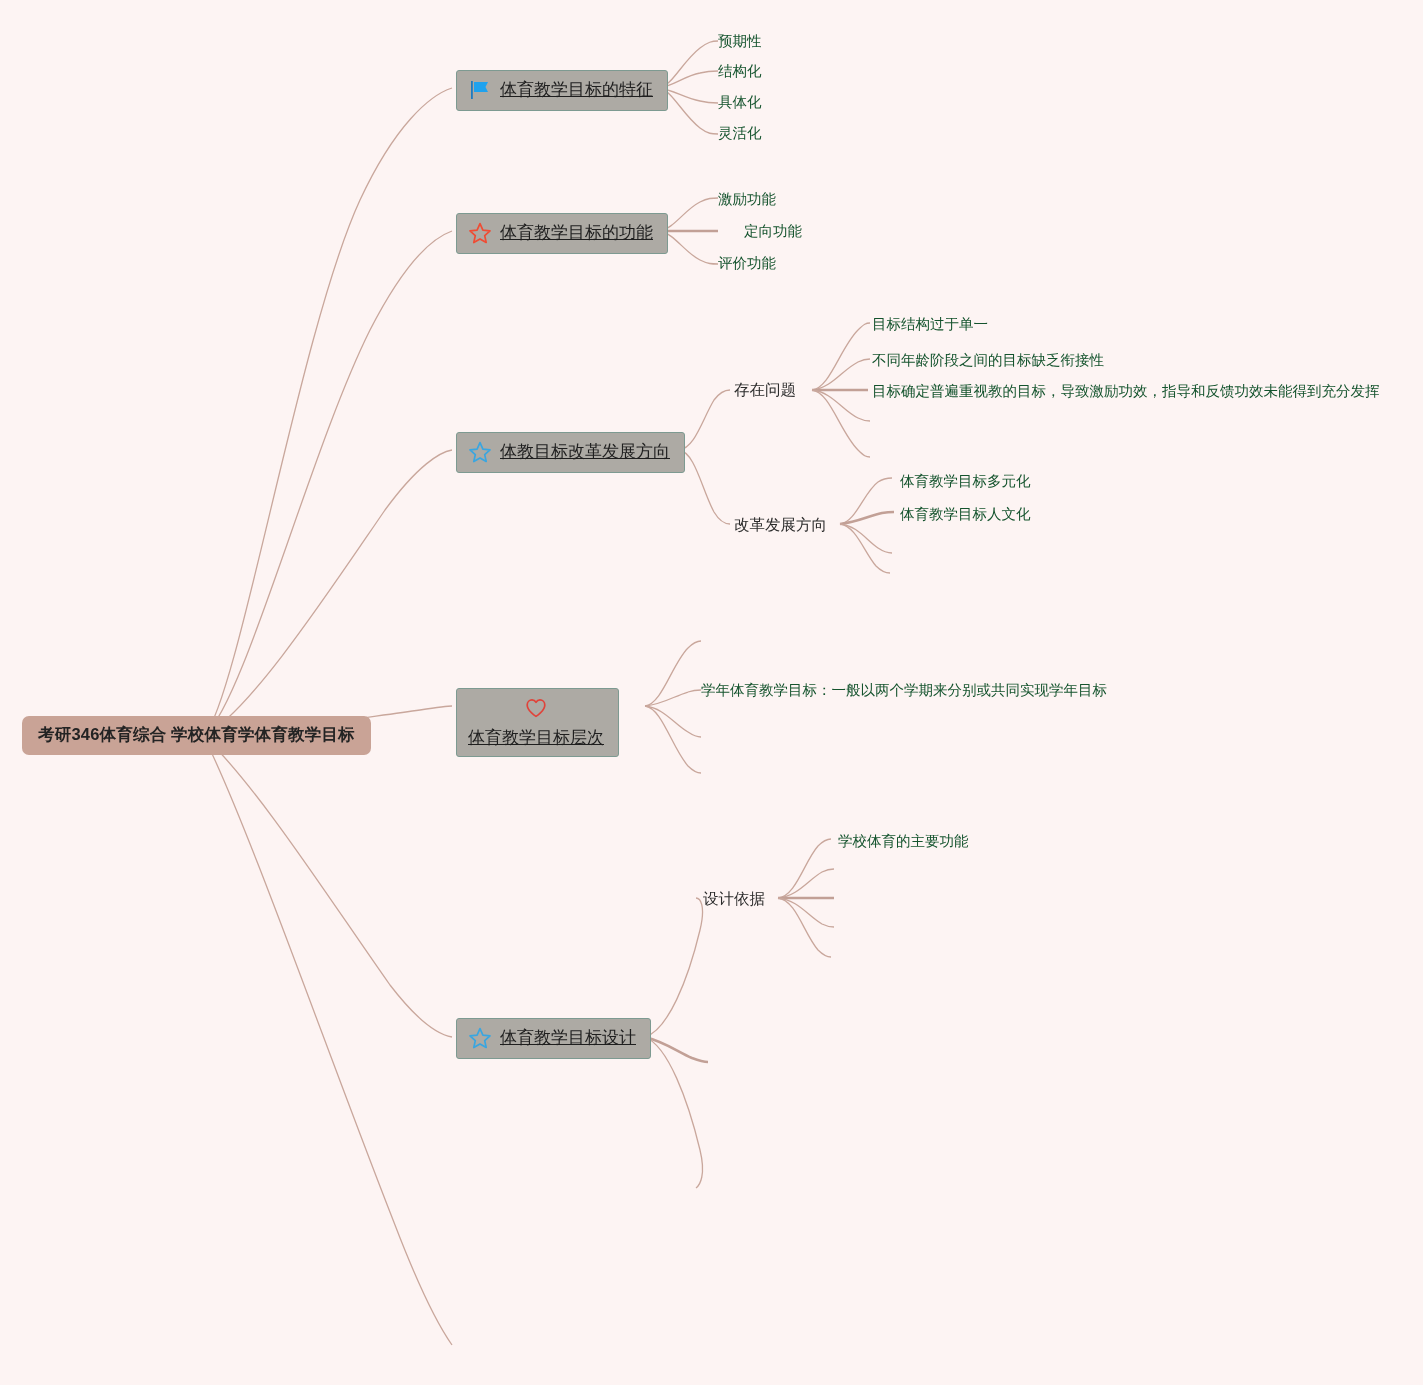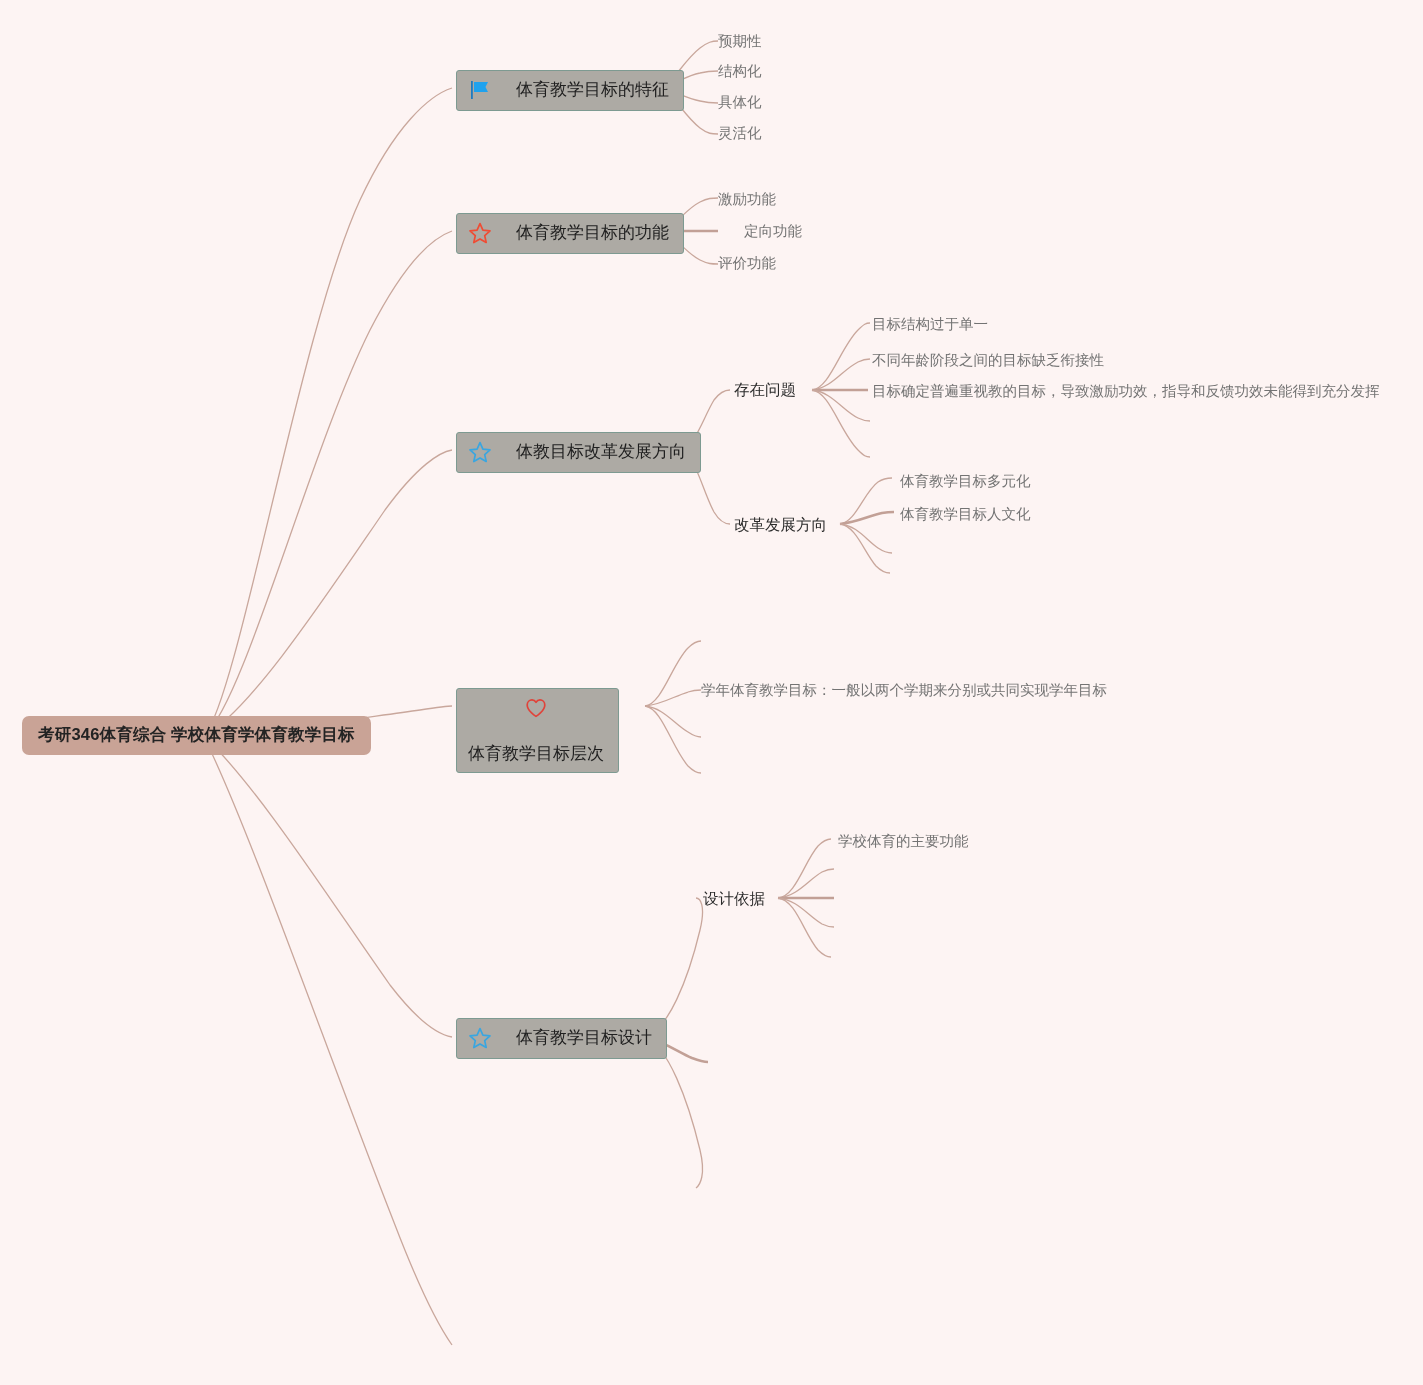--- a/index.html
+++ b/index.html
@@ -36,36 +36,37 @@
   
   .branch {
     background: #adaaa4;
     border: 1.6px solid #7d9a91;
     border-radius: 3px;
     padding: 7px 14px 8px 11px;
     font-size: 17px;
     color: #1f1f1f;
     display: flex;
     align-items: center;
-    gap: 24px;
+    gap: 8px;
     line-height: 1.15;
+    text-decoration: underline;
   }
   .branch .ico { width: 24px; height: 24px; display: block; flex: 0 0 24px; }
 
   
   .hub {
     font-size: 15.5px;
     color: #2b2b2b;
     line-height: 1.2;
   }
 
   
   .leaf {
     font-size: 14.5px;
-    color: #737373;
+    color: #14532d;
     line-height: 1.45;
   }
   .leaf.wrap { white-space: normal; width: 510px; }
 </style>
 </head>
 <body>
 
 <div id="canvas">
 
   <svg class="links" viewBox="0 0 1423 1385">

